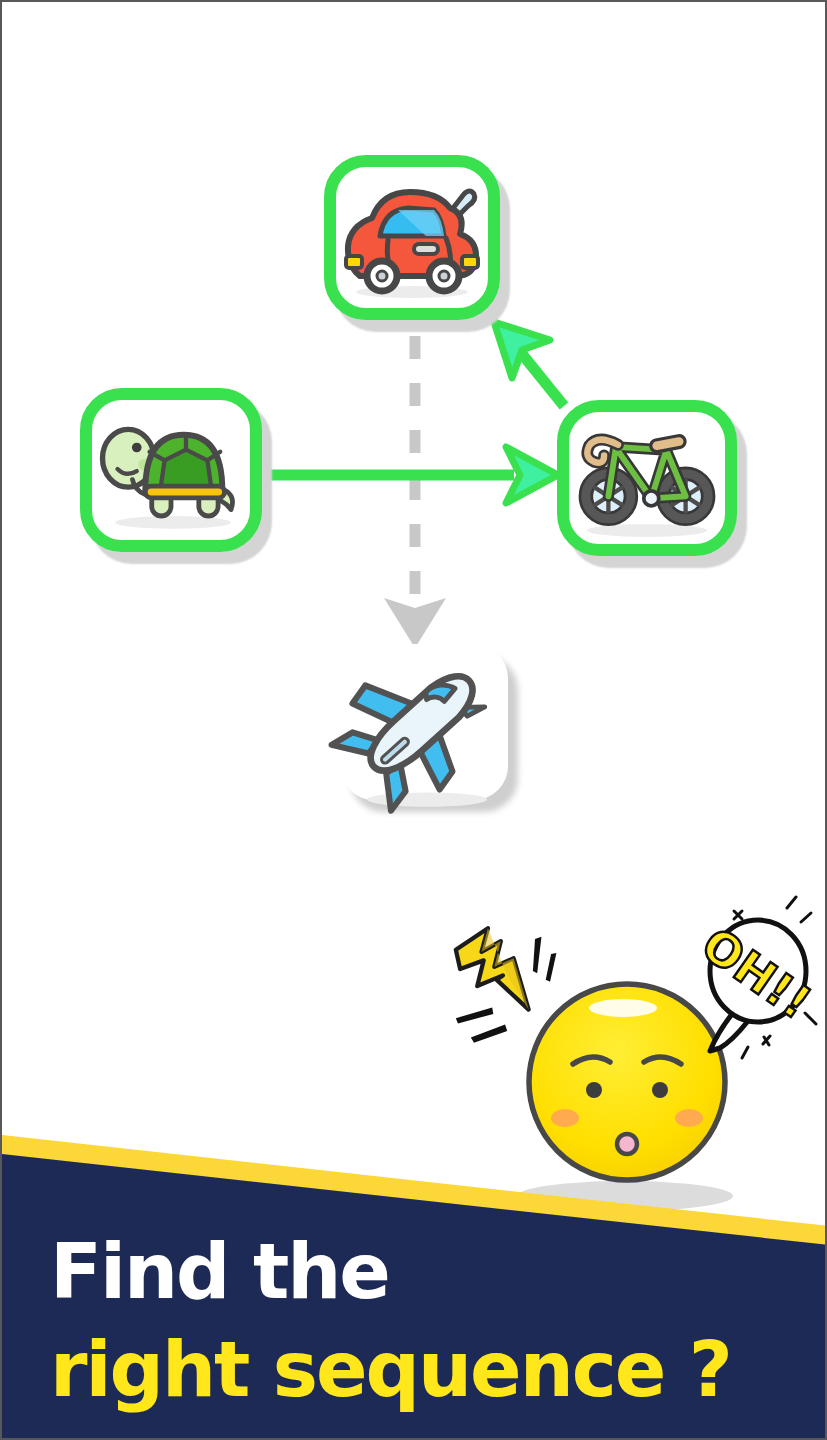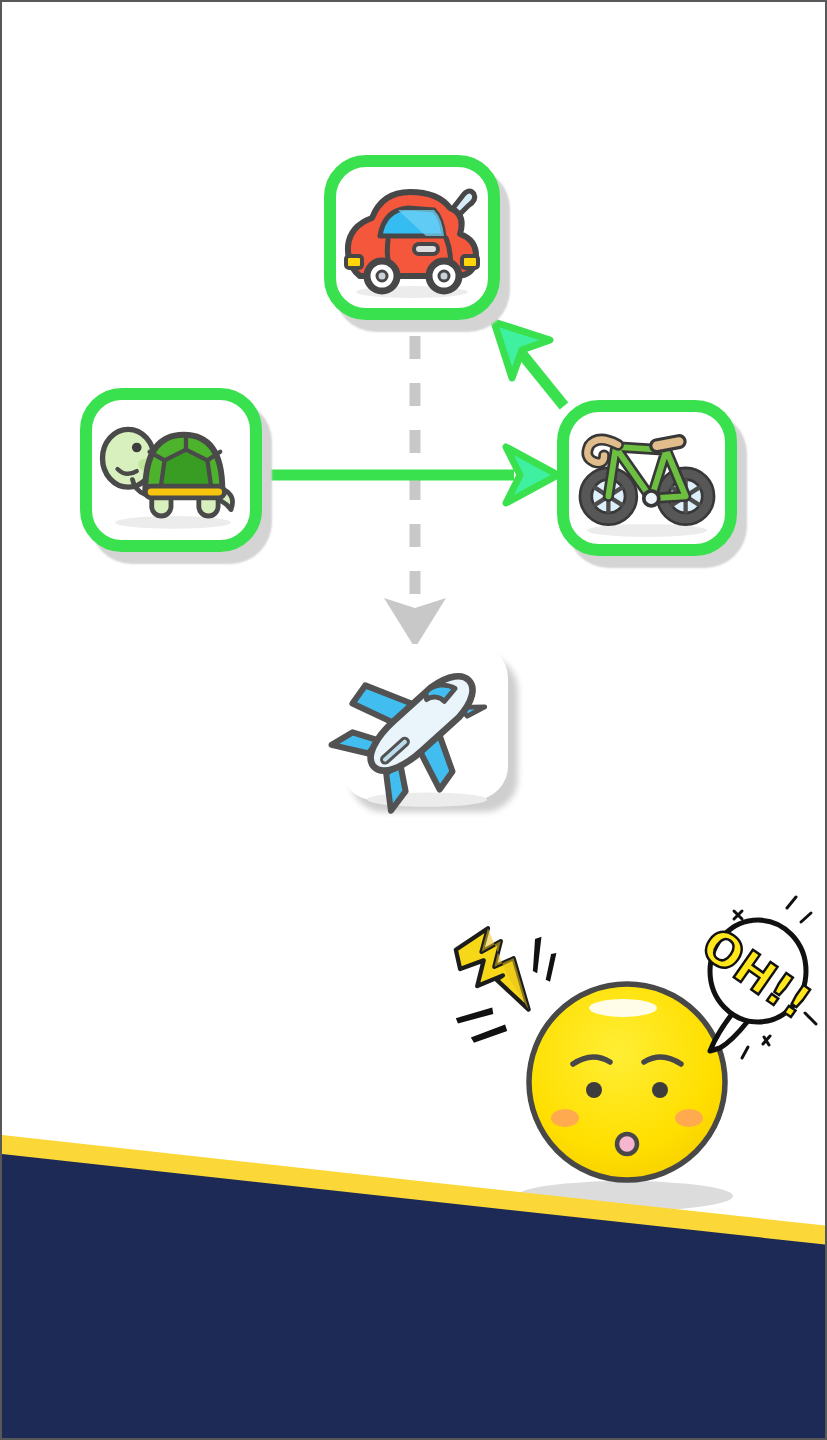--- a/index.html
+++ b/index.html
@@ -202,14 +202,16 @@
     </g>
     <path d="M46,114 Q28,136 20,156 L30,153 Q42,146 58,126 Z" fill="#ffffff" stroke="#111111" stroke-width="5" stroke-linejoin="round"></path>
     <ellipse cx="68" cy="76" rx="48" ry="51" fill="#ffffff" stroke="#111111" stroke-width="5"></ellipse>
     <text x="68" y="95" text-anchor="middle" transform="rotate(35 68 76)" font-family="DejaVu Sans, Liberation Sans, sans-serif" font-weight="bold" font-size="46" fill="#ffe71c" stroke="#111111" stroke-width="2.5">OH!!</text>
   </svg>
 
   <svg id="banner-shape" viewBox="0 0 827 340">
     <polygon points="0,33 827,124 827,340 0,340" fill="#fbd737"></polygon>
     <polygon points="0,52 827,143 827,340 0,340" fill="#1d2a55"></polygon>
   </svg>
+  <div class="banner-text" id="banner-line1">Find the</div>
+  <div class="banner-text" id="banner-line2">right sequence ?</div>
 
 </div>
 
 </body></html>

